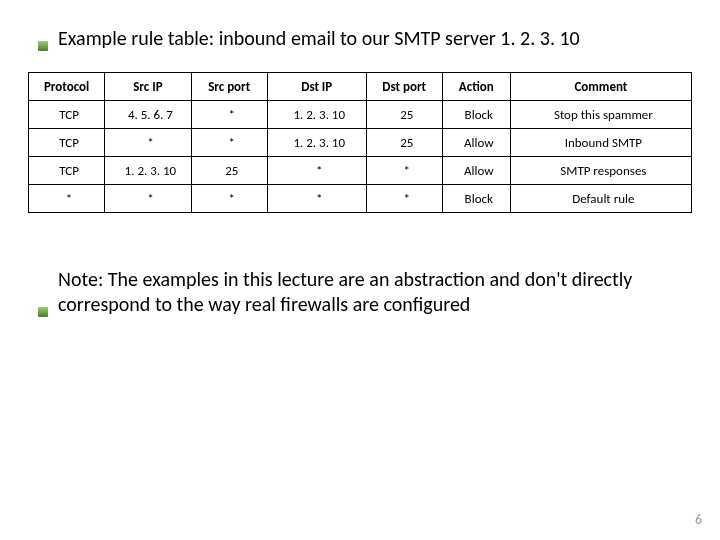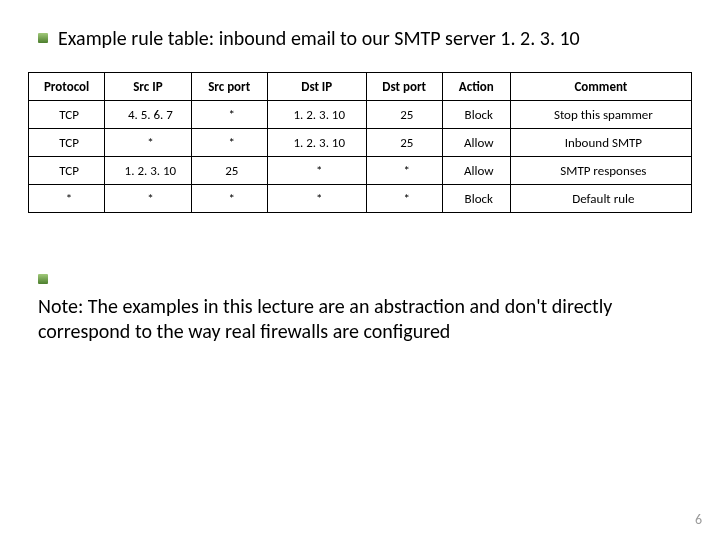--- a/index.html
+++ b/index.html
@@ -22,21 +22,21 @@
   .title {
     text-align: center;
     font-size: 30px;
     font-weight: 700;
     color: #3a7a1f;
     margin: 6px 0 18px 0;
     letter-spacing: 0.2px;
   }
   .bullet-row {
     display: flex;
-    align-items: flex-start;
+    align-items: flex-end;
     gap: 10px;
     margin: 6px 10px 10px 10px;
   }
   .bullet-box {
     width: 10px;
     height: 10px;
     margin-top: 7px;
     background: linear-gradient(to bottom, #a1c97a 0%, #4c7e2d 100%);
     border-radius: 1px;
     flex: 0 0 auto;
@@ -75,21 +75,20 @@
   }
   .col-protocol { width: 74px; }
   .col-srcip    { width: 84px; }
   .col-srcport  { width: 74px; }
   .col-dstip    { width: 96px; }
   .col-dstport  { width: 74px; }
   .col-action   { width: 66px; }
   .col-comment  { width: 176px; }
   .note-block {
     margin-top: 54px;
-    flex-direction: column;
   }
   .page-num {
     position: absolute;
     right: 18px;
     bottom: 12px;
     font-size: 14px;
     color: #9a9a9a;
   }
 </style>
 </head>

